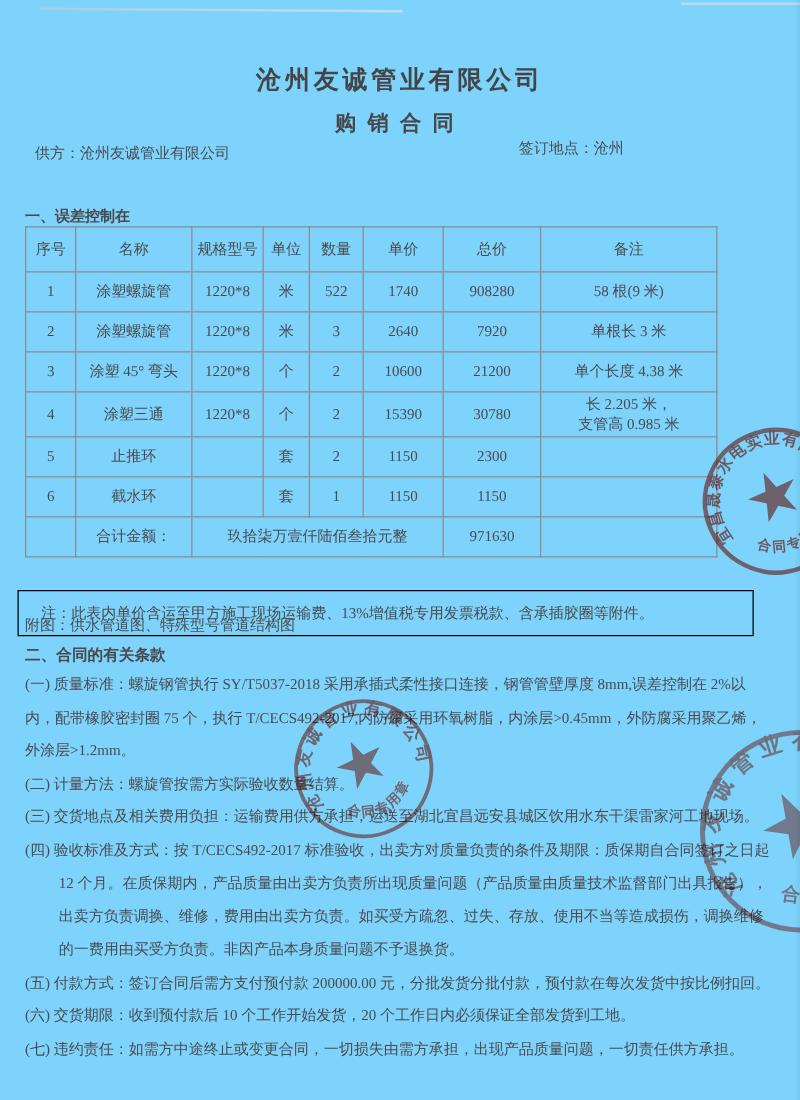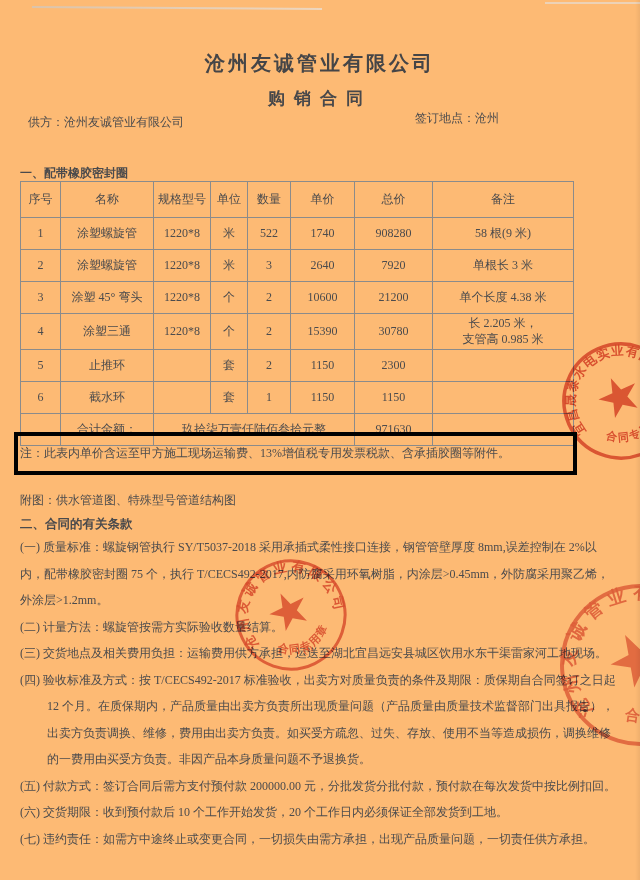--- a/index.html
+++ b/index.html
@@ -1,18 +1,18 @@
 <!DOCTYPE html>
 <html><head>
 <meta charset="utf-8">
 <style>
   html,body{margin:0;padding:0;background:#e8e8e6;}
   .page{
     position:relative;width:640px;height:880px;margin:0 auto;
-    background:#fdba74;overflow:hidden;
+    background:#7dd3fc;overflow:hidden;
     font-family:"Liberation Serif","DejaVu Serif",serif;
     color:#4b4b4d;
   }
   
   .edge-top{position:absolute;top:7px;left:32px;width:290px;height:2px;
     background:linear-gradient(to right,#c9c9c9,#e6e6e6);transform:rotate(0.4deg);opacity:.65;}
   .edge-top-right{position:absolute;top:2px;left:545px;width:95px;height:2px;background:#e2e2e2;opacity:.6;}
   .edge-right{position:absolute;top:0;right:0;width:5px;height:100%;
     background:linear-gradient(to left,rgba(0,0,0,.06),rgba(0,0,0,0));}
   .ink-dot{position:absolute;left:583px;top:709px;width:4px;height:3px;background:#564e46;border-radius:50%;}
@@ -32,22 +32,22 @@
   .attachment{position:absolute;left:20px;top:492px;font-size:12px;}
 
   table.goods{position:absolute;left:20px;top:181px;border-collapse:collapse;
     font-size:12px;table-layout:fixed;width:553px;}
   table.goods td,table.goods th{border:1px solid #8b8b8b;text-align:center;
     vertical-align:middle;font-weight:normal;padding:2px 2px;color:#4b4b4d;overflow:hidden;}
   table.goods thead tr{height:36px;}
   table.goods tbody tr{height:32px;}
   td.remark{white-space:pre-line;line-height:1.3;}
 
-  .note-box{position:absolute;left:14px;top:432px;width:551px;border:4px solid #000000;
-    padding:9px 2px;font-size:12px;background:transparent;}
+  .note-box{position:absolute;left:14px;top:472px;width:551px;border:1px solid #000000;
+    padding:9px 18px;font-size:12px;background:transparent;}
 
   .clauses{position:absolute;left:20px;top:534px;width:598px;font-size:12px;line-height:26.5px;}
   .clauses p{margin:0;}
   .clauses p.hang{padding-left:27px;text-indent:-27px;}
 
   
   .stamp{position:absolute;mix-blend-mode:multiply;pointer-events:none;}
   .stamp svg{display:block;overflow:visible;}
   .stamp-buyer{left:559px;top:339px;transform:rotate(-24deg);opacity:.88;}
   .stamp-mid{left:233px;top:557px;transform:rotate(-26deg);opacity:.8;}
@@ -68,21 +68,21 @@
   <div class="doc-subtitle">购销合同</div>
 
   <div class="party-supplier">
     <span>供方：</span><span>沧州友诚管业有限公司</span>
   </div>
 
   <div class="sign-info">
     <div><span>签订地点：</span><span>沧州</span></div>
   </div>
 
-  <div class="sec1">一、配带橡胶密封圈</div>
+  <div class="sec1">一、误差控制在</div>
 
   <table class="goods">
     <colgroup>
       <col style="width:40px">
         <col style="width:93px">
         <col style="width:57px">
         <col style="width:37px">
       <col style="width:43px">
         <col style="width:64px">
         <col style="width:78px">

